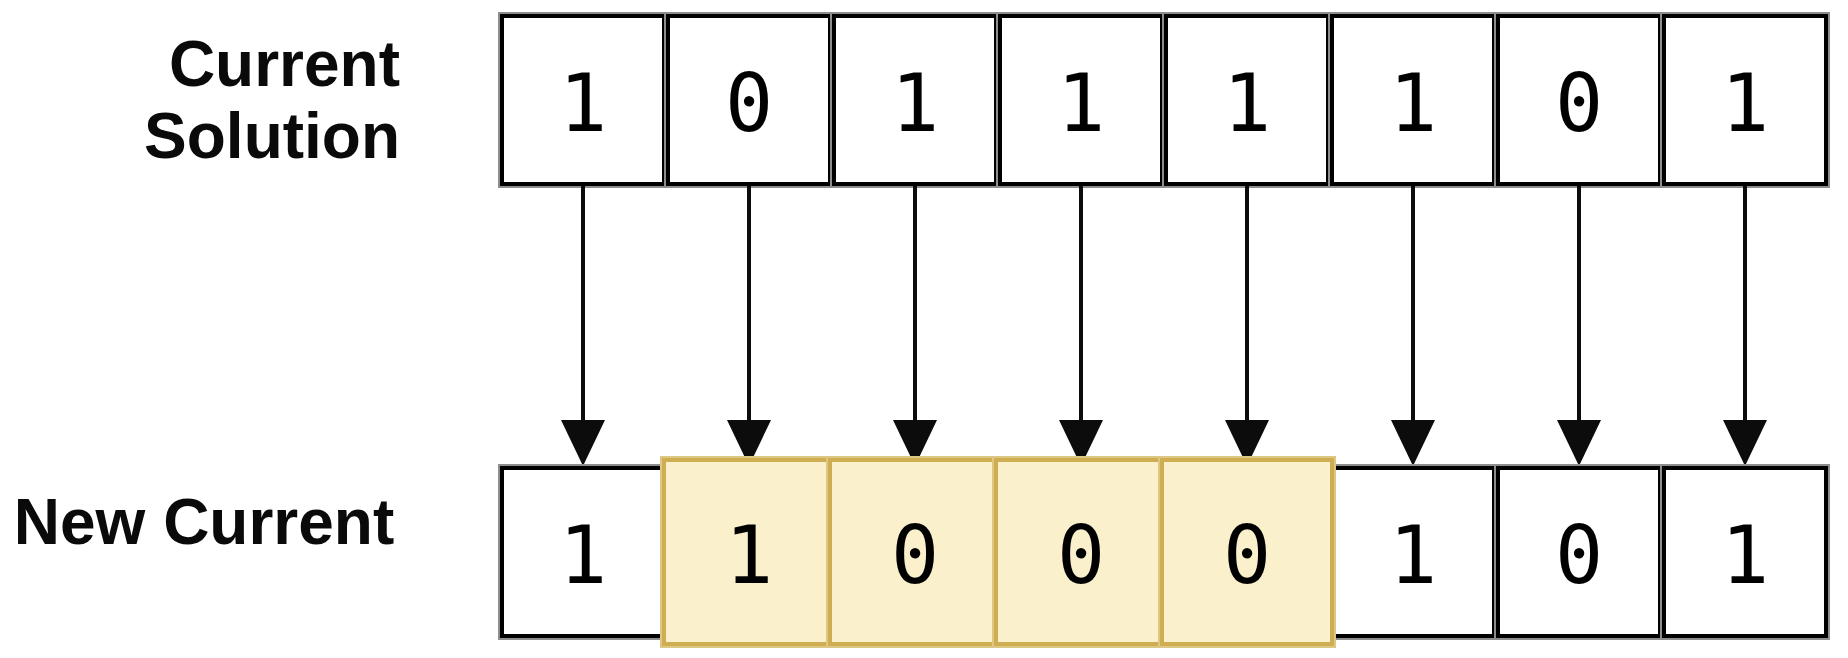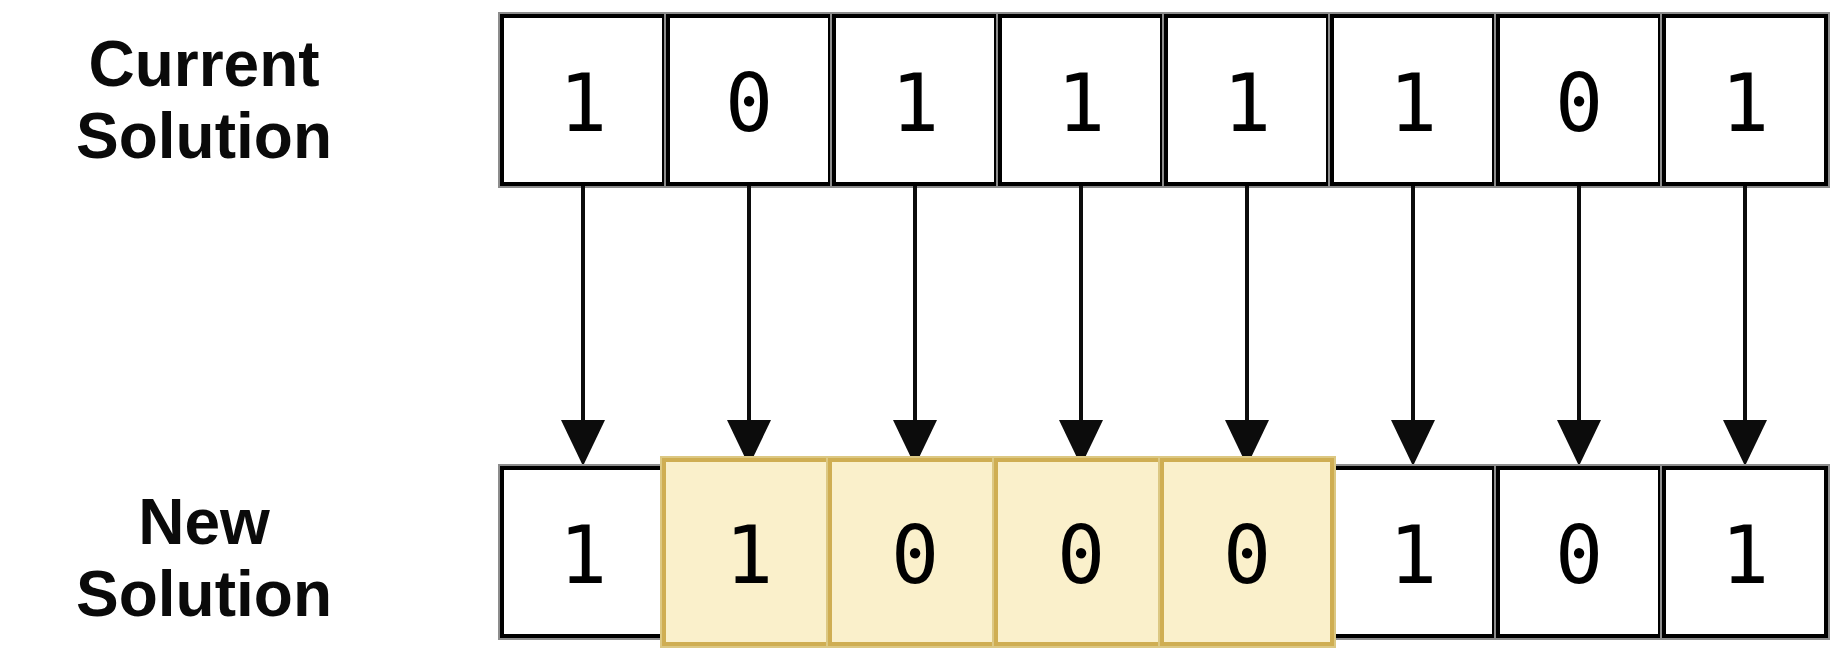--- a/index.html
+++ b/index.html
@@ -17,21 +17,21 @@
   .row-label {
     position: absolute;
     left: 8px;
     width: 392px;
     text-align: center;
     font-weight: bold;
     font-size: 64px;
     line-height: 72px;
     color: #0a0a0a;
   }
-  .label-current { top: 28px; }
+  .label-current { top: 28px; text-align: right; }
   .label-new     { top: 486px; }
 
   
   .row {
     position: absolute;
     left: 500px;
     width: 1328px;
     display: flex;
     align-items: flex-start;
   }
@@ -160,21 +160,21 @@
       <div class="arrow-slot">
     <div class="shaft"></div>
     <div class="head"></div>
   </div>
       <div class="arrow-slot">
     <div class="shaft"></div>
     <div class="head"></div>
   </div>
     </div>
 
-  <div class="row-label label-new">New Solution</div>
+  <div class="row-label label-new">New Current</div>
 
   <div class="row row-bottom" id="row-new">
       <div class="cell">
     <span class="bit">1</span>
   </div>
       <div class="cell flipped">
     <span class="bit">1</span>
   </div>
       <div class="cell flipped">
     <span class="bit">0</span>

